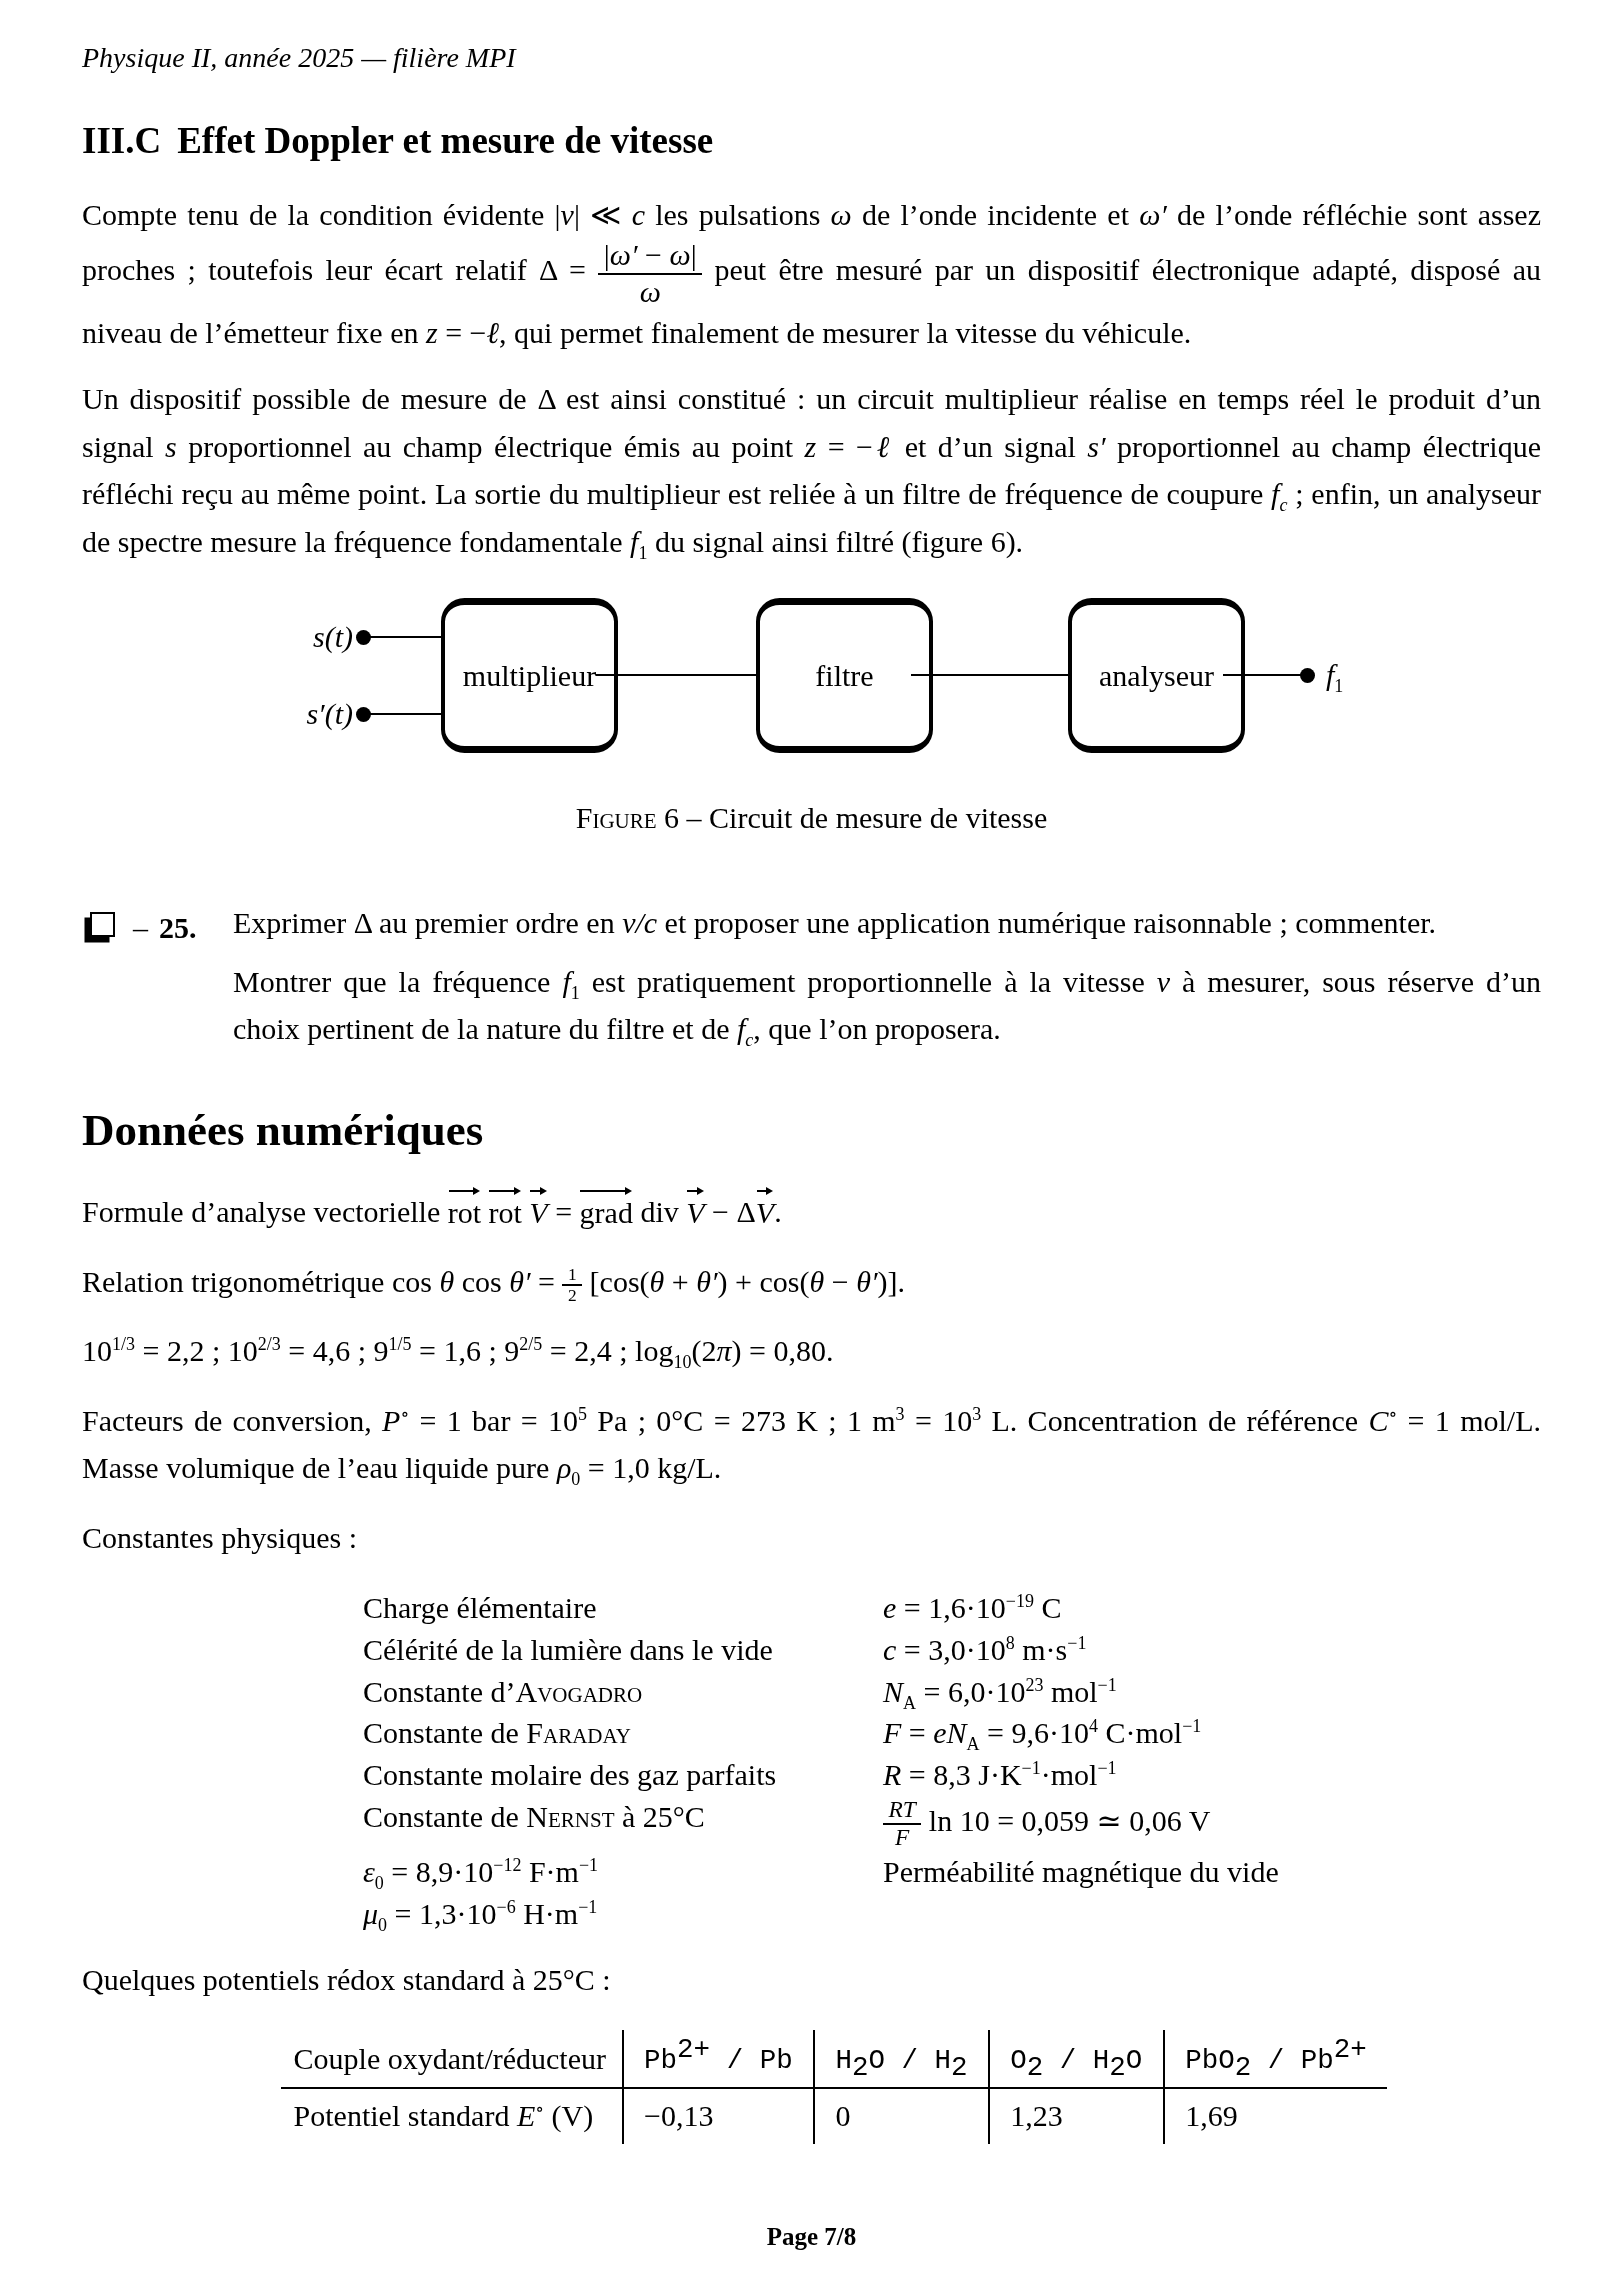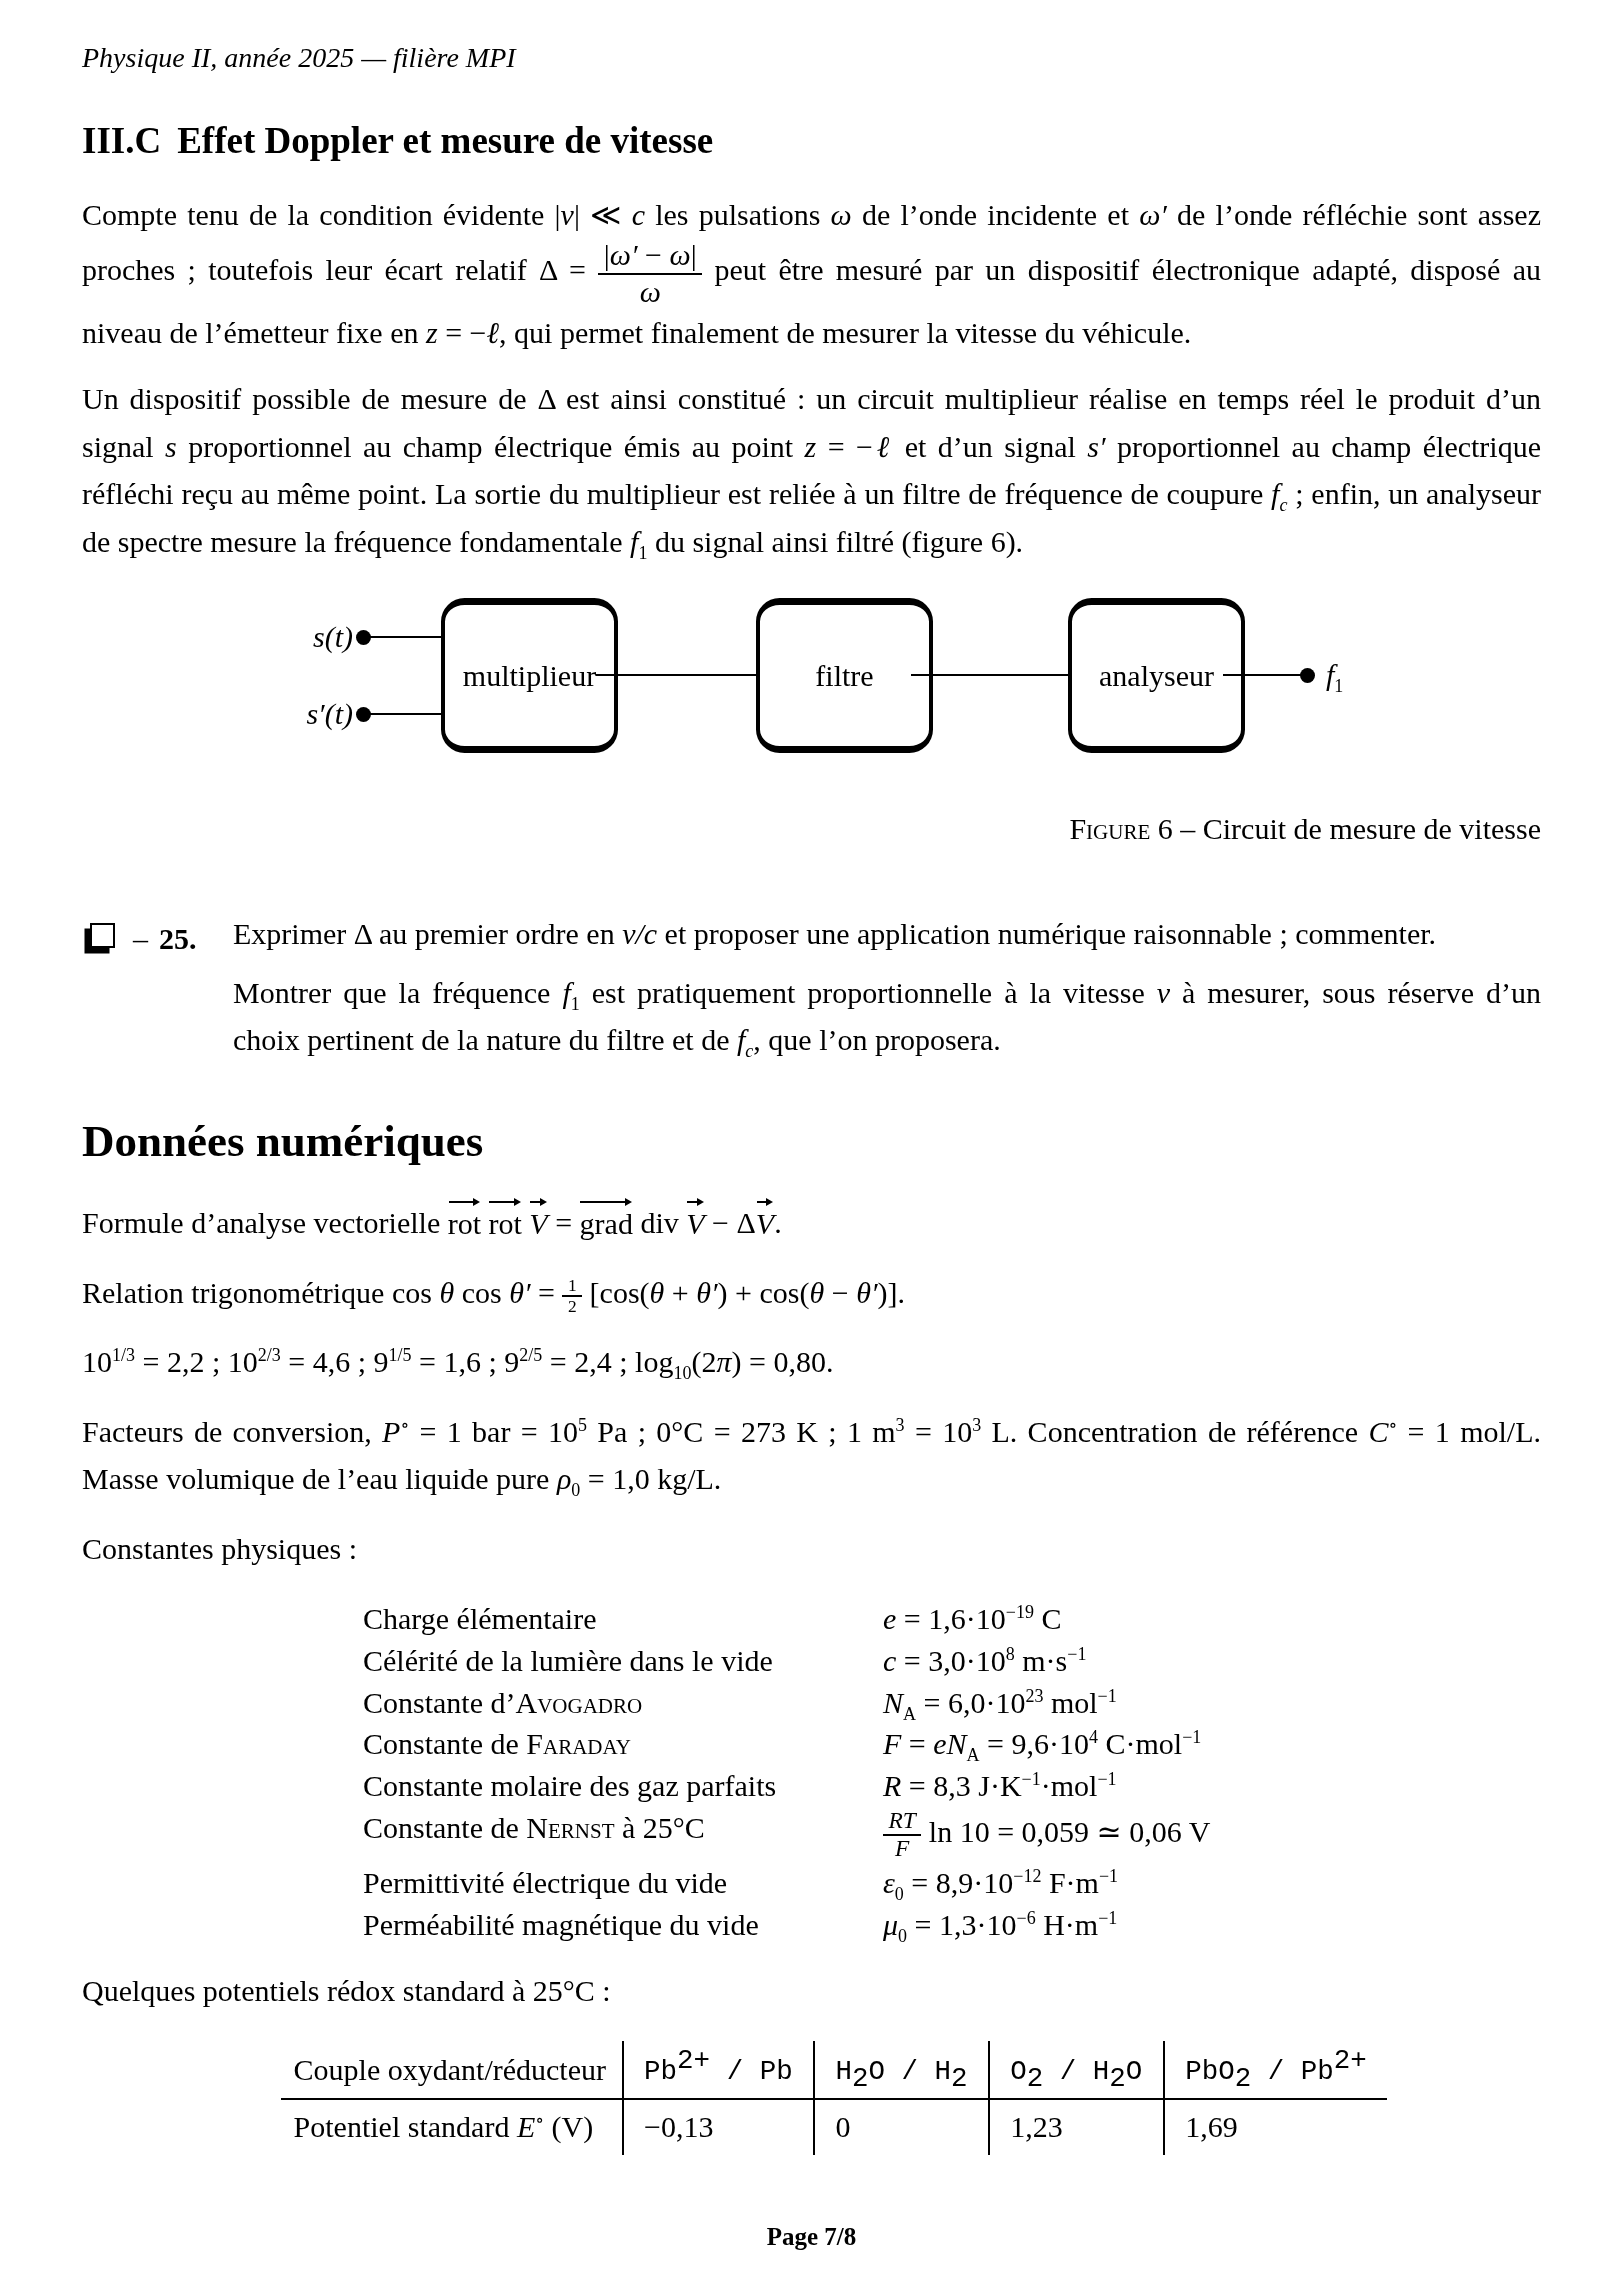--- a/index.html
+++ b/index.html
@@ -37,21 +37,21 @@
   p.body{margin:27px 0 0;text-align:justify}
   p.body.tight{margin-top:19px}
 
   .fig{position:relative;height:161px;margin-top:33px}
   .fbox{position:absolute;top:0;height:155px;width:177px;box-sizing:border-box;
     border:4.7px solid #000;border-top-width:7px;border-bottom-width:7px;border-radius:23.6px;
     display:flex;align-items:center;justify-content:center;background:#fff;font-size:30px}
   .fline{position:absolute;height:2.4px;background:#000}
   .fdot{position:absolute;width:15px;height:15px;border-radius:50%;background:#000}
   .flabel{position:absolute;line-height:38px;white-space:nowrap}
-  .caption{text-align:right;margin-top:46px}
+  .caption{text-align:center;margin-top:35px}
 
   .q25{position:relative;padding-left:151px;margin-top:58px}
   .q-marker{position:absolute;left:7.9px;top:4.7px;display:flex;align-items:center;white-space:nowrap}
   .checkbox{display:inline-block;width:21px;height:21px;border:2.7px solid #000;background:#fff;
     box-shadow:-5.5px 5.5px 0 #000;margin:0 7px 5.5px 0}
   .q-dash{margin:0 11px}
   .q25 p{margin:0;text-align:justify}
   .q25 p + p{margin-top:11px}
 
   h2.donnees-title{font-size:45px;font-weight:bold;margin:52px 0 0;line-height:1.15}
@@ -138,21 +138,20 @@
   <div><span class="it">N</span><span class="sub">A</span> = 6,0·10<span class="sup">23</span> mol<span class="sup">−1</span></div>
   <div>Constante de <span class="sc">Faraday</span></div>
   <div><span class="it">F</span> = <span class="it">e</span><span class="it">N</span><span class="sub">A</span> = 9,6·10<span class="sup">4</span> C·mol<span class="sup">−1</span></div>
   <div>Constante molaire des gaz parfaits</div>
   <div><span class="it">R</span> = 8,3 J·K<span class="sup">−1</span>·mol<span class="sup">−1</span></div>
   <div>Constante de <span class="sc">Nernst</span> à 25°C</div>
   <div><span class="frac mid">
         <span class="fn"><span class="it">RT</span></span>
         <span class="fd"><span class="it">F</span></span>
       </span> ln 10 = 0,059 ≃ 0,06 V</div>
-  <div>Permittivité électrique du vide</div>
   <div><span class="it">ε</span><span class="sub">0</span> = 8,9·10<span class="sup">−12</span> F·m<span class="sup">−1</span></div>
   <div>Perméabilité magnétique du vide</div>
   <div><span class="it">μ</span><span class="sub">0</span> = 1,3·10<span class="sup">−6</span> H·m<span class="sup">−1</span></div>
 </div>
 
 <p class="dline redox-intro">Quelques potentiels rédox standard à 25°C :</p>
 
 <table class="redox">
   <tbody>
       <tr class="hdr">

